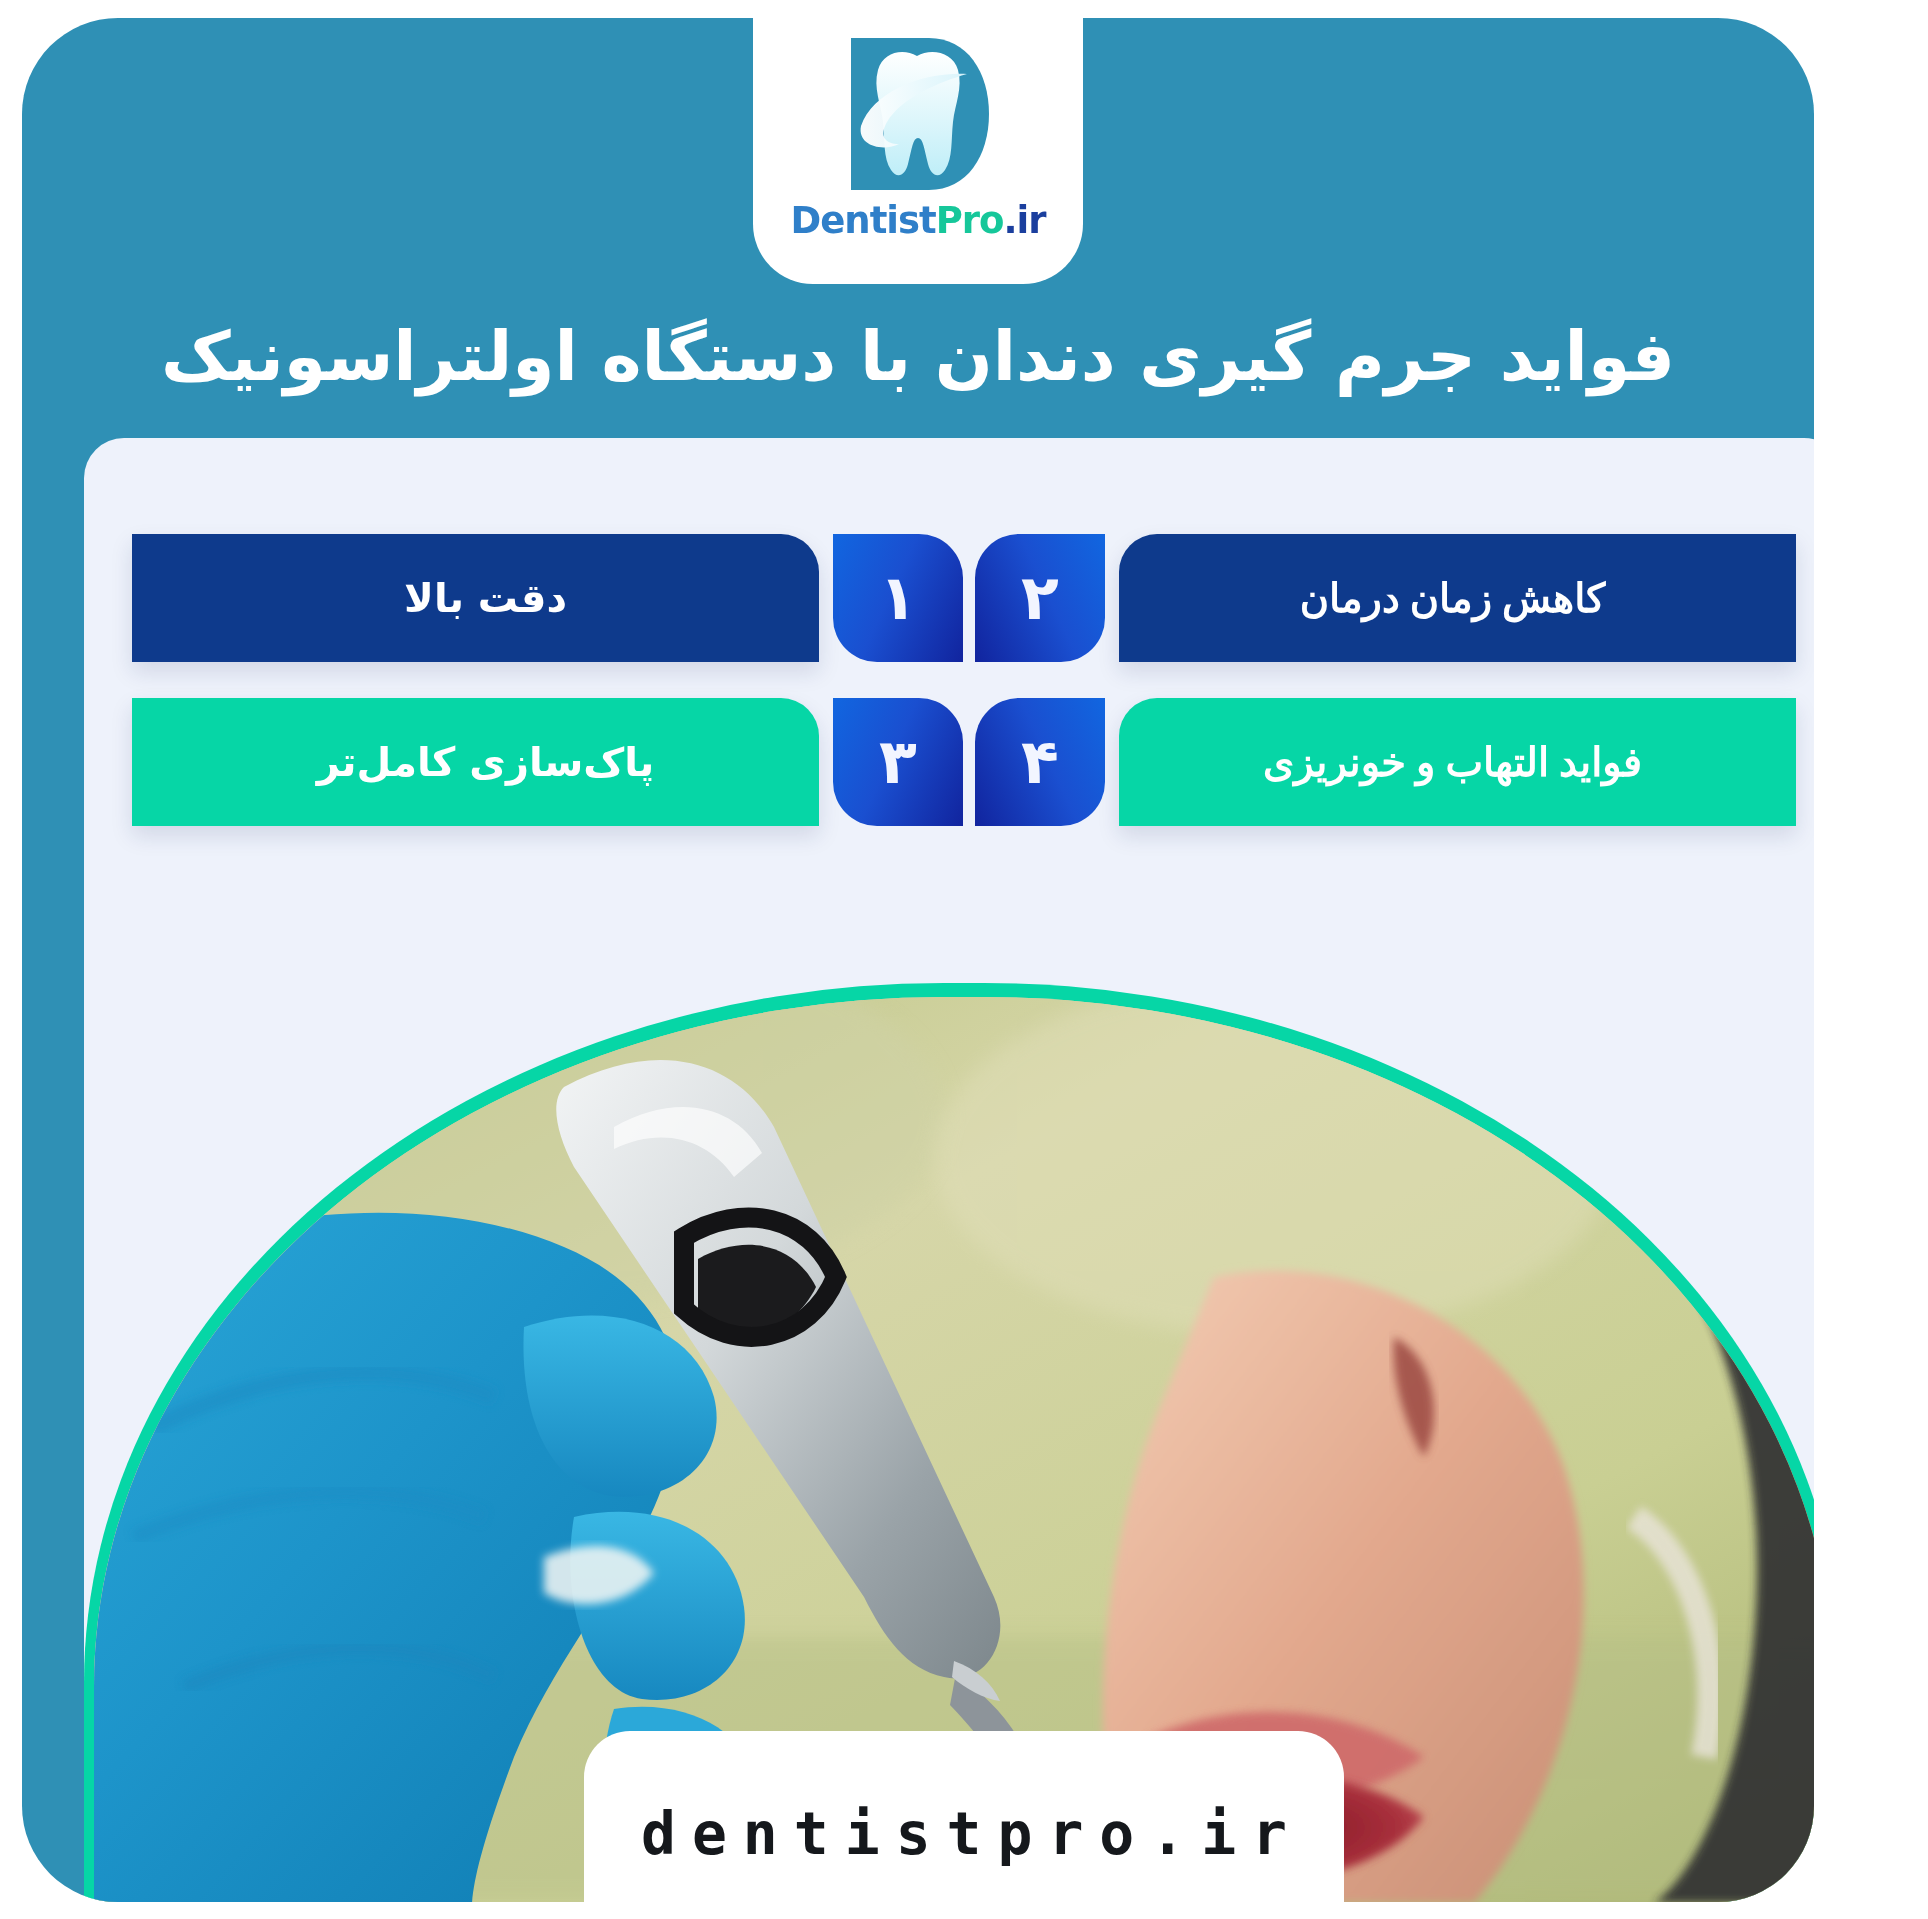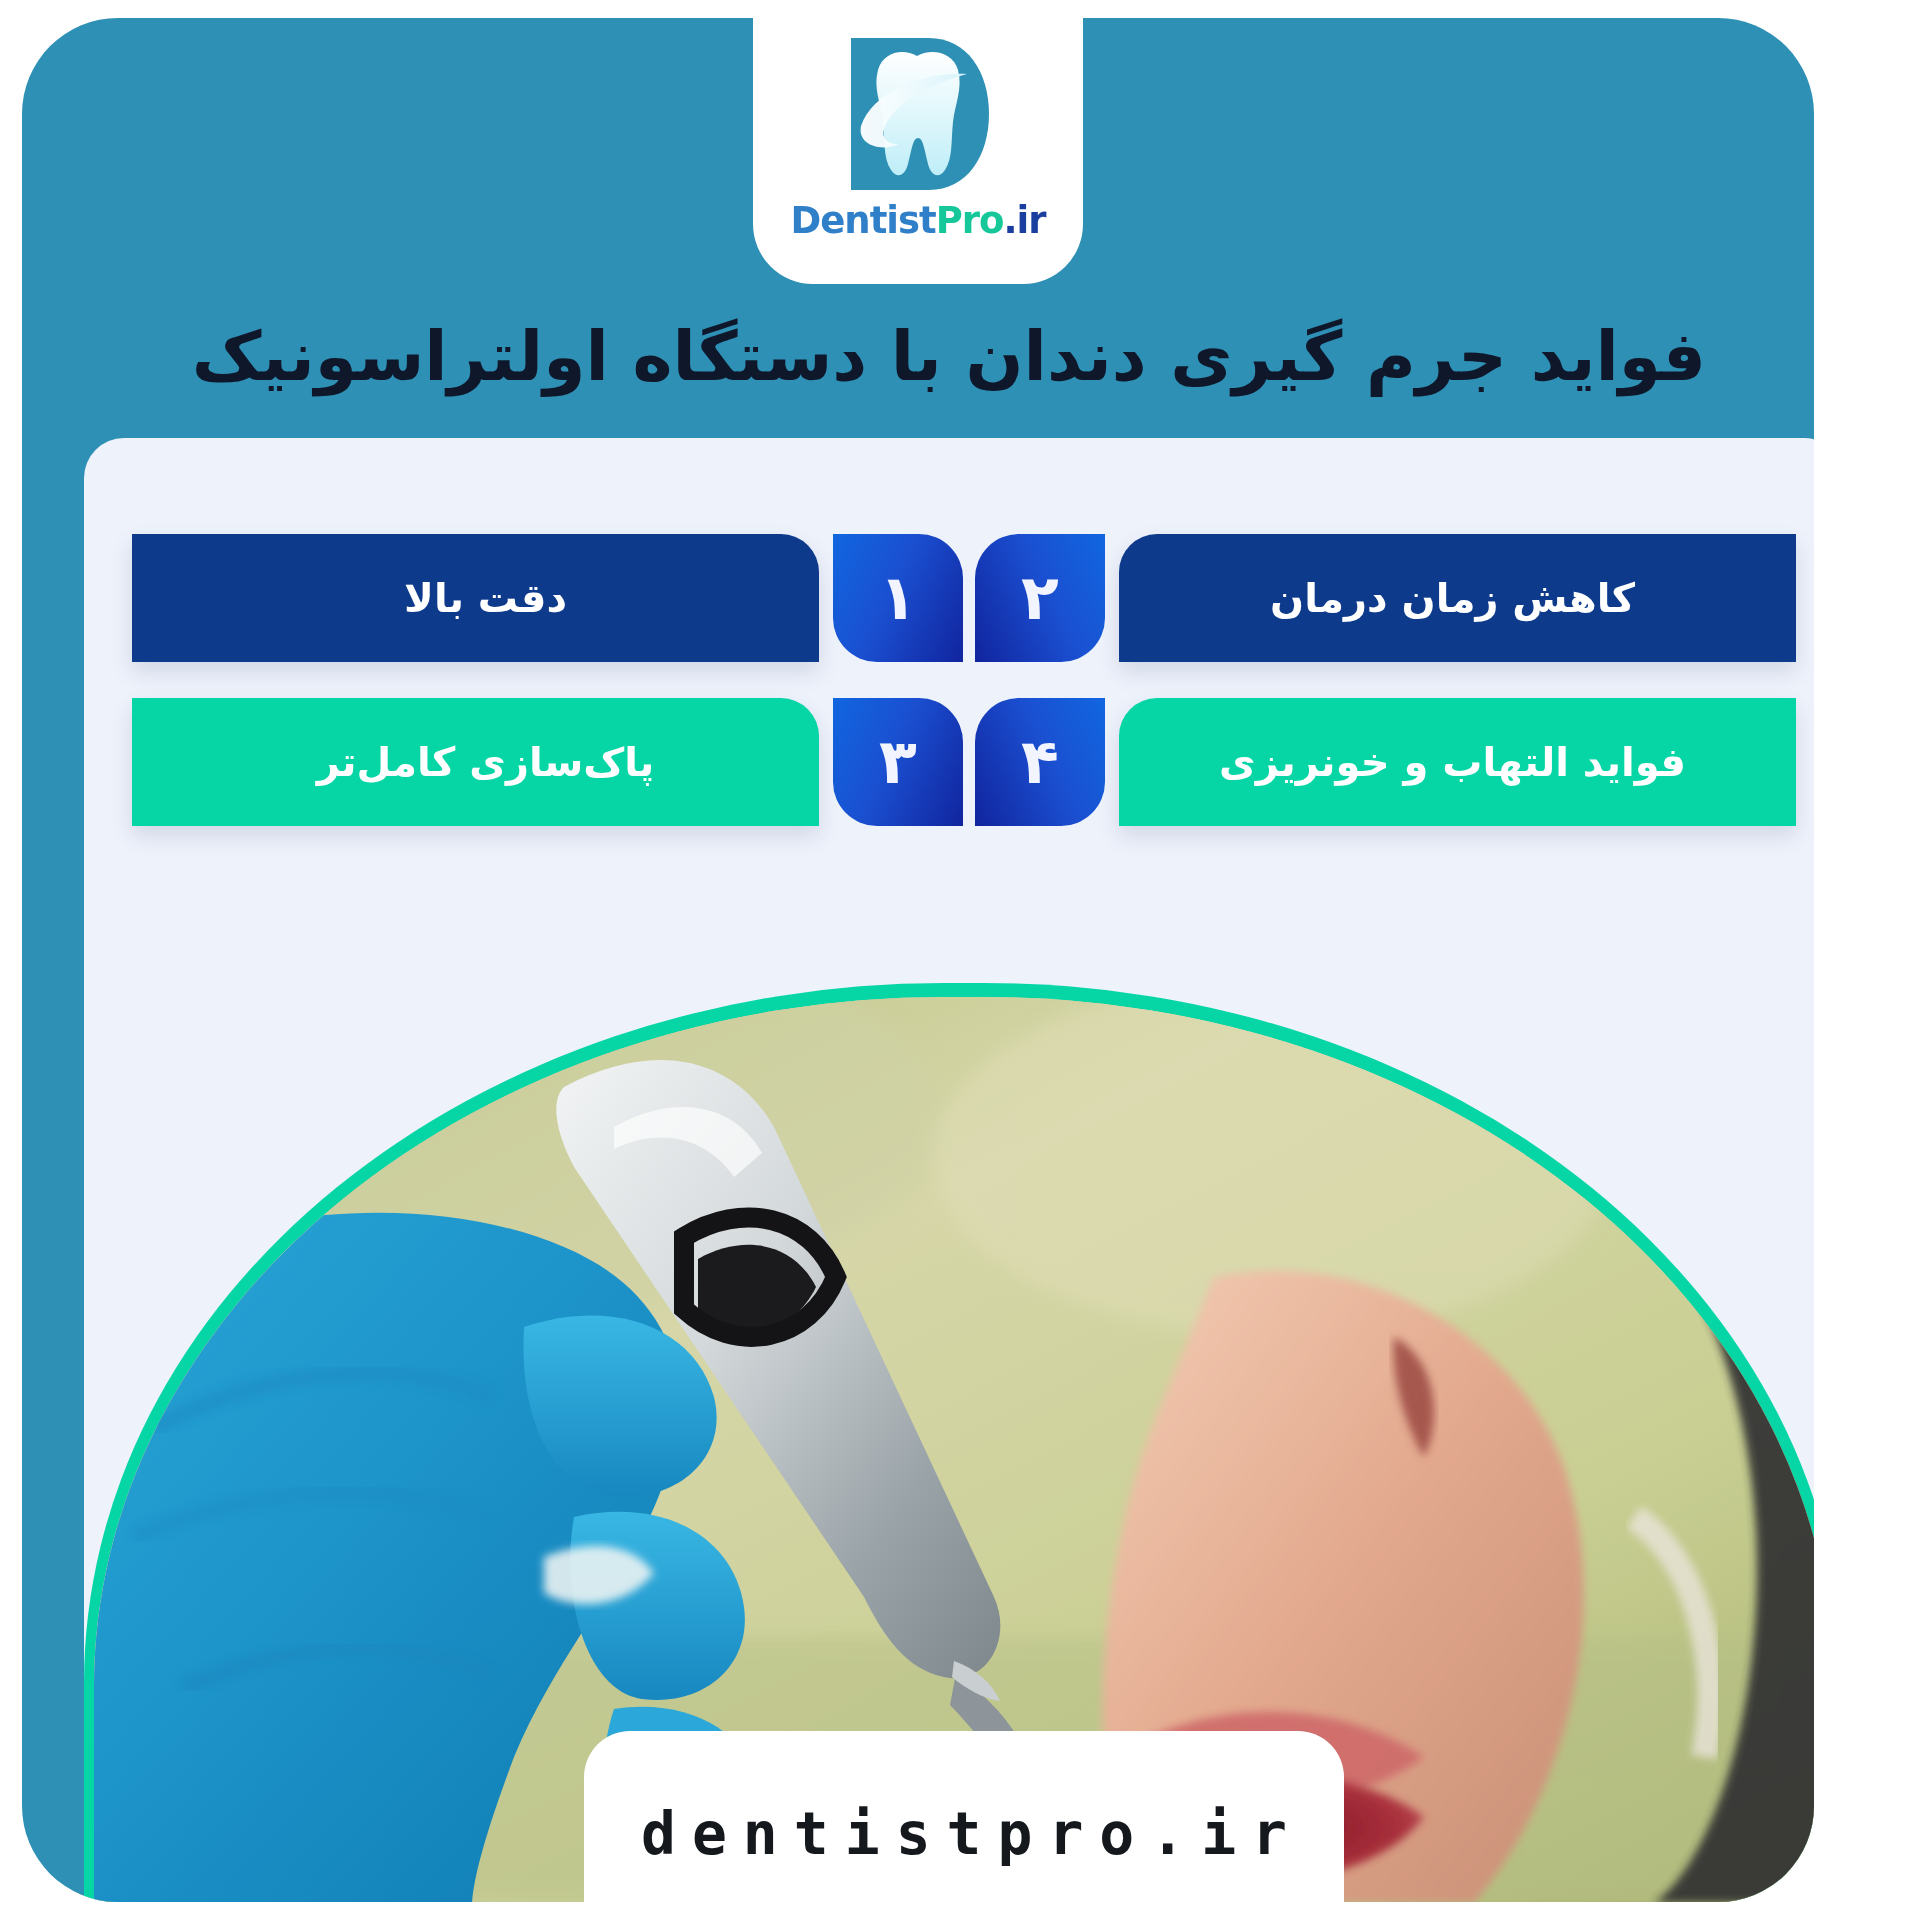--- a/index.html
+++ b/index.html
@@ -66,22 +66,22 @@
   .lw-pro     { color: #16c79a; }
   .lw-dot     { color: #1b3f9e; }
   .lw-ir      { color: #1b3f9e; }
 
   
   .headline {
     position: absolute;
     left: 0;
     right: 0;
     top: 296px;
-    text-align: right;
-    color: #0f172a;
+    text-align: center;
+    color: #ffffff;
     font-size: 68px;
     font-weight: 700;
     line-height: 1.25;
     direction: rtl;
     padding: 0 108px;
     box-sizing: border-box;
     letter-spacing: -0.5px;
   }
 
   
@@ -125,20 +125,21 @@
   .card-right {
     justify-content: center;
     border-top-right-radius: 38px;
     padding-left: 20px;
     text-align: right;
   }
   .card-left {
     justify-content: center;
     border-top-left-radius: 38px;
     padding-right: 10px;
+    font-family: Liberation Serif, serif;
   }
   .card.navy  { background: #0e3a8c; }
   .card.green { background: #06d6a6; }
 
   .badges {
     flex: 0 0 300px;
     display: flex;
     flex-direction: row;
     justify-content: center;
     gap: 12px;

